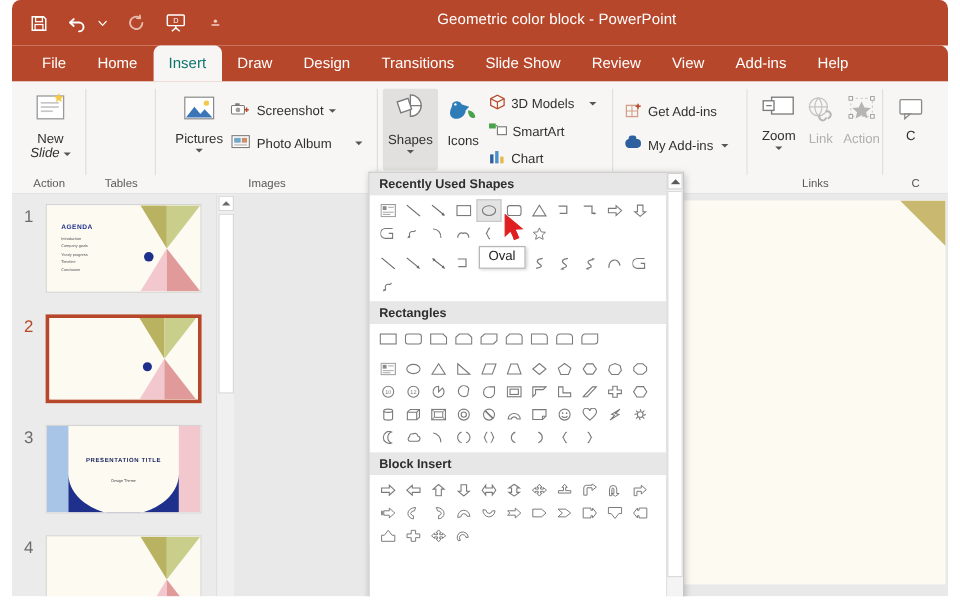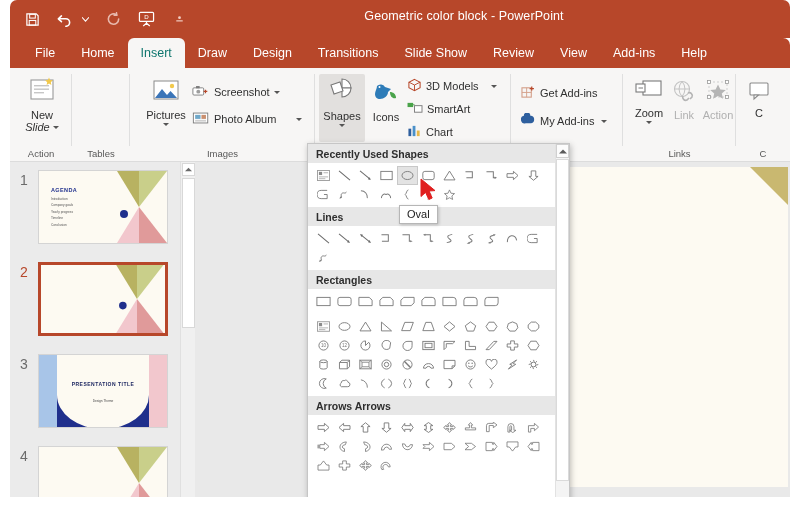--- a/index.html
+++ b/index.html
@@ -702,21 +702,20 @@
             <path d="M6 1 c2 0 2 4 3.5 5 -1.5 1 -1.5 5 -3.5 5" fill="none" stroke="#7a7a7a" stroke-width="1"></path>
           </svg>
         </div>
       <div class="shape-cell">
           <svg width="13" height="11" viewBox="0 0 14 12">
             <path d="M7 1 L8.6 4.6 L12.5 5 L9.6 7.6 L10.4 11.4 L7 9.5 L3.6 11.4 L4.4 7.6 L1.5 5 L5.4 4.6 Z" fill="none" stroke="#7a7a7a" stroke-width=".9"></path>
           </svg>
         </div>
     </div>
 
-    <div class="sec-header">Lines</div>
     <div class="shape-grid">
       <div class="shape-cell">
           <svg width="13" height="11" viewBox="0 0 14 12">
             <path d="M1 1 L13 11" stroke="#6a6a6a" stroke-width="1.1"></path>
           </svg>
         </div>
       <div class="shape-cell">
           <svg width="13" height="11" viewBox="0 0 14 12">
             <path d="M1 1 L11.6 9.6" stroke="#6a6a6a" stroke-width="1.1"></path>
             <path d="M13 11 L9.8 10 L11.4 7.7 Z" fill="#6a6a6a"></path>
@@ -1056,21 +1055,21 @@
             <path d="M9 1.2 c-2 0 -2 3.6 -3.6 4.8 1.6 1.2 1.6 4.8 3.6 4.8" fill="none" stroke="#7a7a7a" stroke-width="1"></path>
           </svg>
         </div>
       <div class="shape-cell">
           <svg width="13" height="11" viewBox="0 0 14 12">
             <path d="M5 1.2 c2 0 2 3.6 3.6 4.8 -1.6 1.2 -1.6 4.8 -3.6 4.8" fill="none" stroke="#7a7a7a" stroke-width="1"></path>
           </svg>
         </div>
     </div>
 
-    <div class="sec-header">Arrows Arrows</div>
+    <div class="sec-header">Block Insert</div>
     <div class="shape-grid">
       <div class="shape-cell">
           <svg width="13" height="11" viewBox="0 0 14 12">
             <path d="M1 4 H8 V1.5 L13 6 L8 10.5 V8 H1 Z" fill="none" stroke="#7a7a7a" stroke-width="1"></path>
           </svg>
         </div>
       <div class="shape-cell">
           <svg width="13" height="11" viewBox="0 0 14 12">
             <path d="M13 4 H6 V1.5 L1 6 L6 10.5 V8 H13 Z" fill="none" stroke="#7a7a7a" stroke-width="1"></path>
           </svg>

